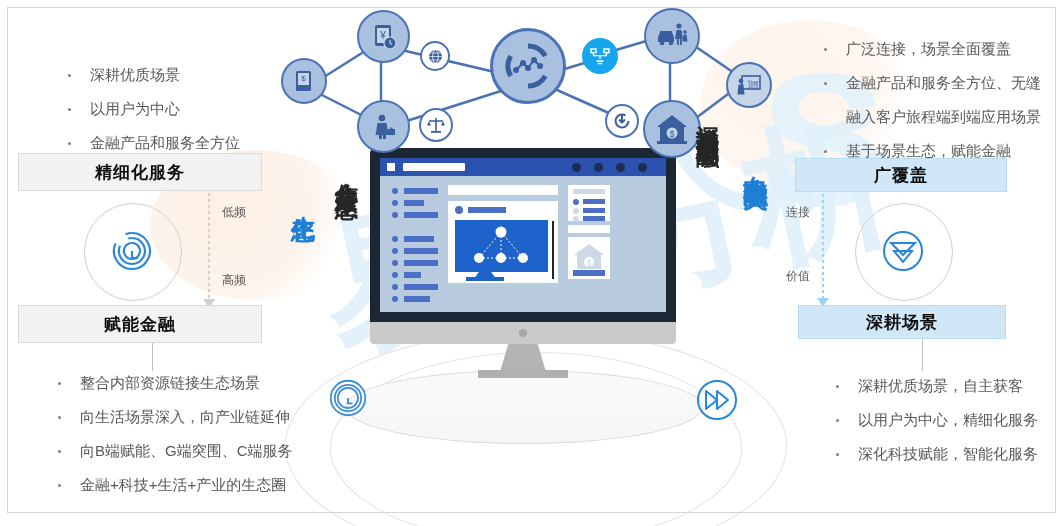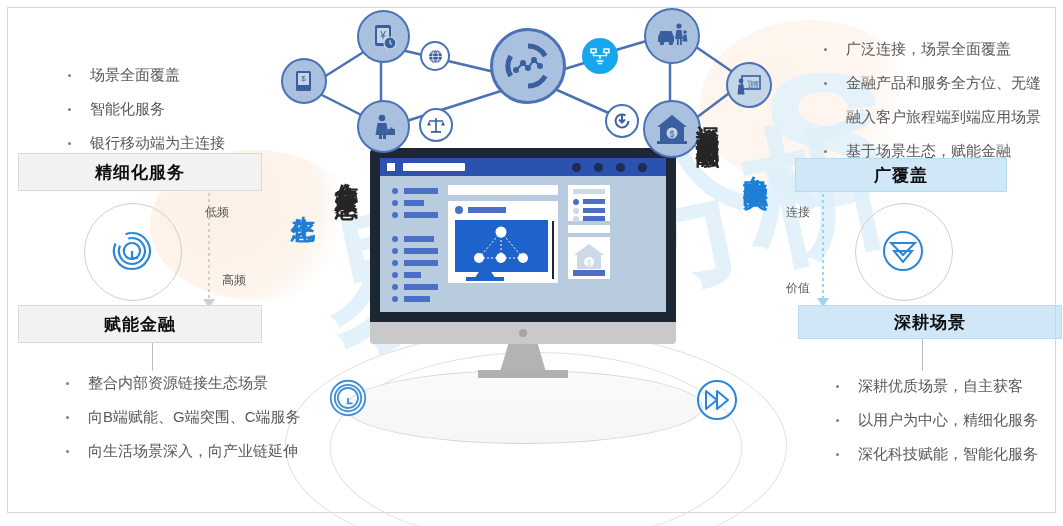--- a/index.html
+++ b/index.html
@@ -430,60 +430,61 @@
 
   <div style="position:absolute;left:695px;top:378px;">
     <svg width="44" height="44" viewBox="0 0 44 44">
       <circle cx="22" cy="22" r="19" fill="none" stroke="#2a86d8" stroke-width="2"></circle>
       <path d="M11 13 l11 9 l-11 9 z" fill="none" stroke="#2a86d8" stroke-width="2" stroke-linejoin="round"></path>
       <path d="M22 13 l11 9 l-11 9 z" fill="none" stroke="#2a86d8" stroke-width="2" stroke-linejoin="round"></path>
     </svg>
   </div>
 
   <ul class="bullets" style="left:22px;top:44px;width:250px;">
-    <li>场景全面覆盖</li>
-    <li>智能化服务</li>
-    <li>银行移动端为主连接</li>
+    <li>深耕优质场景</li>
+    <li>以用户为中心</li>
+    <li>金融产品和服务全方位</li>
   </ul>
 
   <div class="labelbox grey" style="left:18px;top:153px;width:244px;height:38px;">精细化服务</div>
 
   <div class="dotcol" style="left:208px;top:193px;width:2px;height:110px;background:repeating-linear-gradient(#d0d0d0 0 3px,transparent 3px 6px);"></div>
   <svg style="position:absolute;left:202px;top:297px;" width="14" height="12">
     <path d="M7 11 L1 2 L13 2 Z" fill="#cfcfcf"></path>
   </svg>
-  <div class="dotlabel" style="left:205px;top:204px;">低频</div>
+  <div class="dotlabel" style="left:222px;top:204px;">低频</div>
   <div class="dotlabel" style="left:222px;top:272px;">高频</div>
 
   <div class="labelbox grey" style="left:18px;top:305px;width:244px;height:38px;">赋能金融</div>
   <div class="vline" style="left:152px;top:343px;height:28px;"></div>
 
-  <ul class="bullets" style="left:20px;top:352px;width:290px;">
+  <ul class="bullets" style="left:12px;top:352px;width:290px;">
     <li>整合内部资源链接生态场景</li>
+    <li>向生活场景深入，向产业链延伸</li>
     <li>向B端赋能、G端突围、C端服务</li>
-    <li>向生活场景深入，向产业链延伸</li>
+    <li>金融+科技+生活+产业的生态圈</li>
   </ul>
 
   <ul class="bullets" style="left:778px;top:18px;width:275px;">
     <li>广泛连接，场景全面覆盖</li>
     <li>金融产品和服务全方位、无缝</li>
     <li class="cont">融入客户旅程端到端应用场景</li>
     <li>基于场景生态，赋能金融</li>
   </ul>
 
   <div class="labelbox blue" style="left:795px;top:158px;width:212px;height:34px;">广覆盖</div>
 
   <div class="dotcol" style="left:822px;top:194px;width:2px;height:108px;background:repeating-linear-gradient(#9fd4f0 0 3px,transparent 3px 6px);"></div>
   <svg style="position:absolute;left:816px;top:296px;" width="14" height="12">
     <path d="M7 11 L1 2 L13 2 Z" fill="#9fd4f0"></path>
   </svg>
   <div class="dotlabel" style="left:786px;top:204px;">连接</div>
-  <div class="dotlabel" style="left:786px;top:280px;">价值</div>
-
-  <div class="labelbox blue" style="left:798px;top:305px;width:264px;height:34px;">深耕场景</div>
+  <div class="dotlabel" style="left:786px;top:268px;">价值</div>
+
+  <div class="labelbox blue" style="left:798px;top:305px;width:208px;height:34px;">深耕场景</div>
   <div class="vline" style="left:922px;top:339px;height:32px;"></div>
 
   <ul class="bullets" style="left:790px;top:355px;width:270px;">
     <li>深耕优质场景，自主获客</li>
     <li>以用户为中心，精细化服务</li>
     <li>深化科技赋能，智能化服务</li>
   </ul>
 
   <div class="frame"></div>
 </div>

